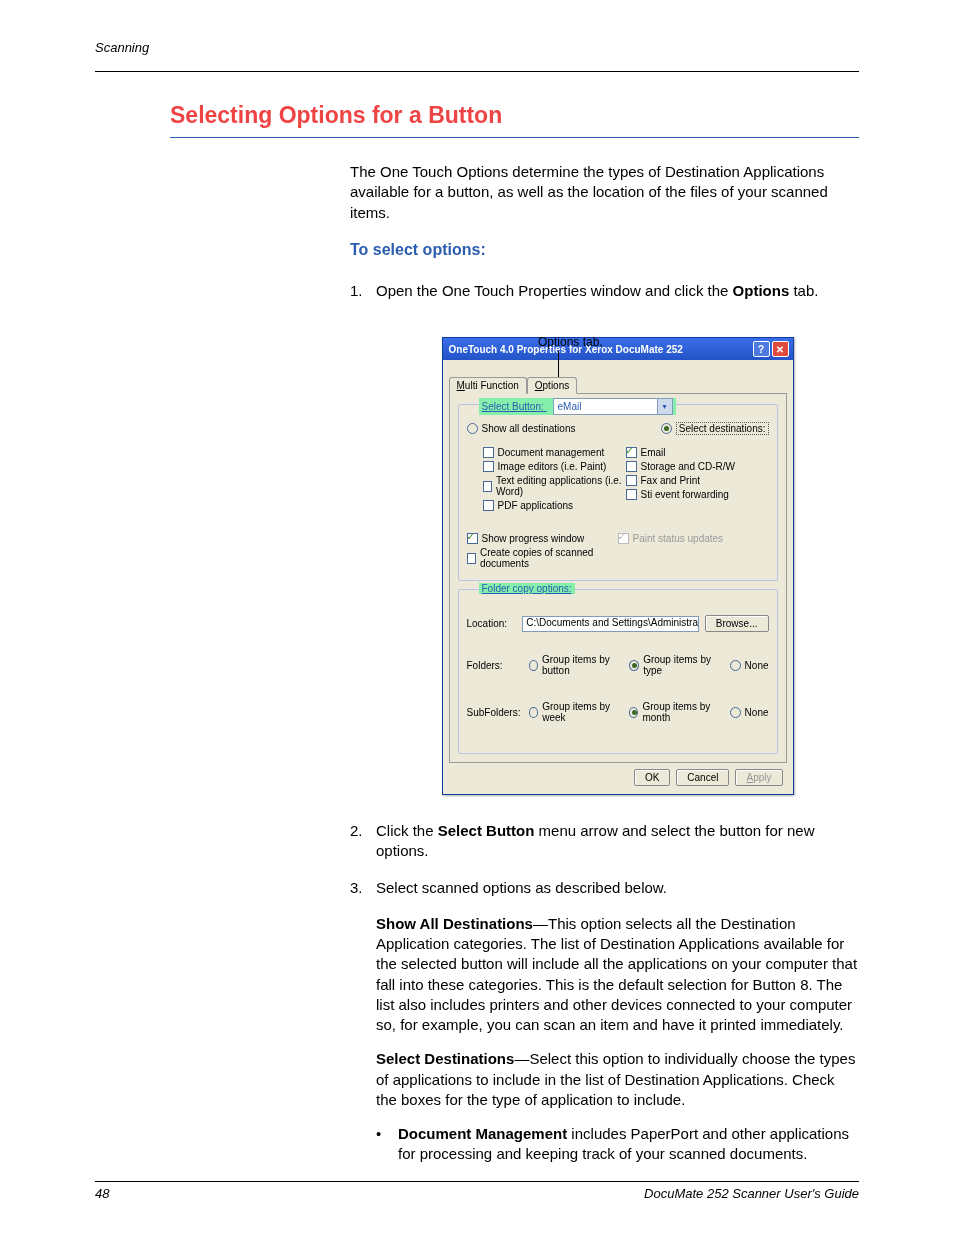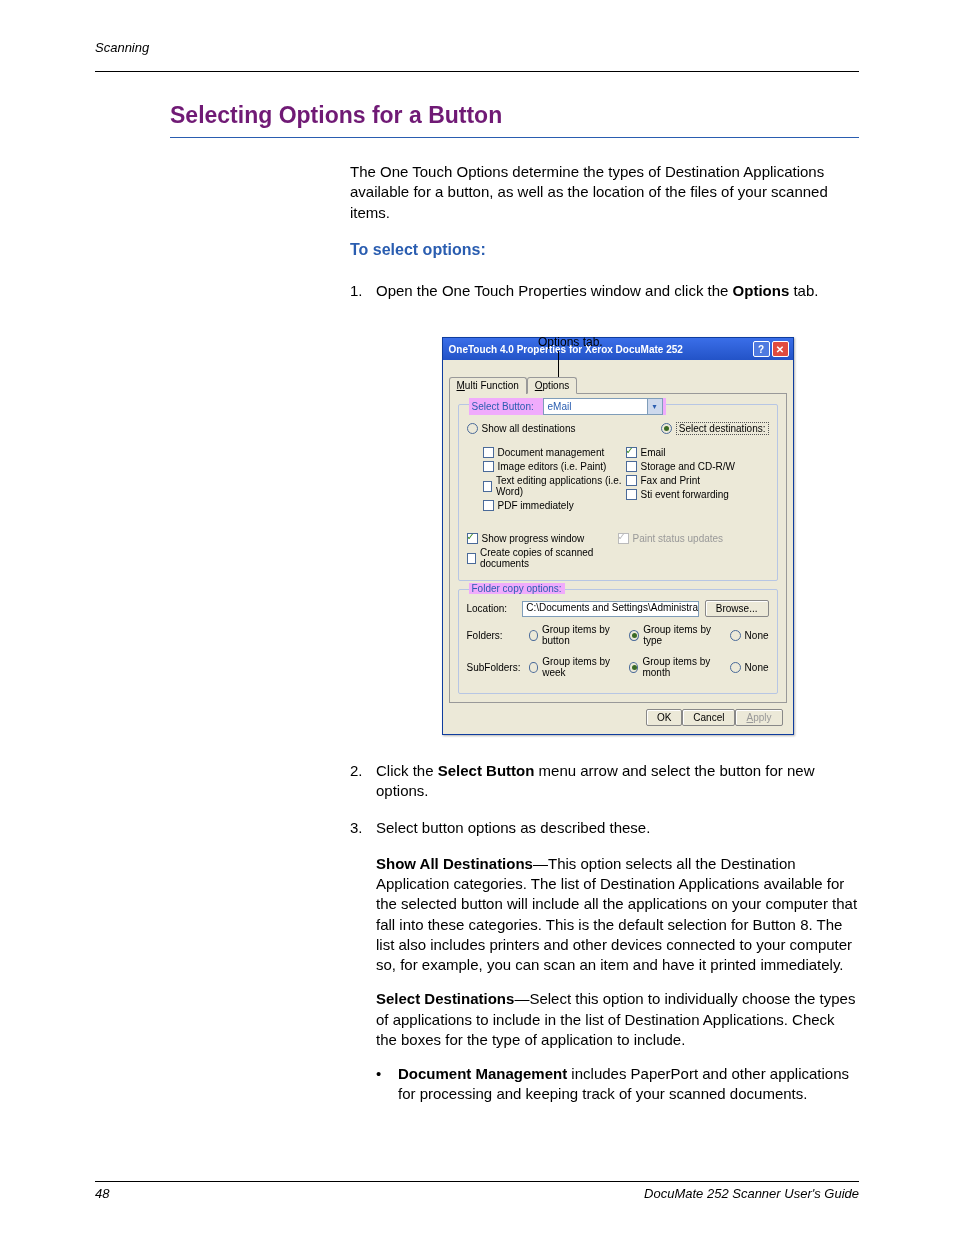--- a/index.html
+++ b/index.html
@@ -17,21 +17,21 @@
     position: relative;
   }
   .running-head {
     font-style: italic;
     font-size: 13px;
     border-bottom: 1px solid #000;
     padding-bottom: 16px;
     margin-bottom: 30px;
   }
   .h1 {
-    color: #701a75;
+    color: #ef4444;
     font-size: 23px;
     font-weight: bold;
     border-bottom: 1px solid #2a5db0;
     padding-bottom: 8px;
     margin: 0 0 24px 75px;
   }
   .body-narrow {
     margin-left: 255px;
     margin-right: 0;
   }
@@ -155,25 +155,26 @@
   .fieldset {
     border: 1px solid #b7c6e4;
     border-radius: 2px;
     margin-top: 8px;
     padding: 6px 8px 8px 8px;
     position: relative;
   }
   .fieldset .legend {
     color: #2a5db0;
     font-size: 10px;
-    background: #f0abfc;
+    background: #86efac;
     padding: 0 3px;
     position: absolute;
     top: -7px;
-    left: 10px;
+    left: 20px;
+    text-decoration: underline;
   }
   .row { display: flex; align-items: center; }
   .combo {
     display: inline-flex;
     align-items: center;
     border: 1px solid #7f9db9;
     background: #fff;
     height: 15px;
     width: 118px;
     margin-left: 6px;
@@ -231,25 +232,26 @@
     white-space: nowrap;
   }
   .btn {
     border: 1px solid #888;
     background: #ece9d8;
     padding: 2px 10px;
     font-size: 10px;
     border-radius: 2px;
     box-shadow: inset 1px 1px 0 #fff;
   }
-  .fc-row { display:flex; align-items:center; margin:4px 0; gap:6px;justify-content:space-between;}
+  .fc-row { display:flex; align-items:center; margin:19px 0; gap:6px;justify-content:space-between;}
   .fc-label { width: 56px; font-size:10px;}
   .dlg-buttons {
     display: flex;
     justify-content: flex-end;
+    gap: 6px;
     padding: 6px 4px 2px 4px;
   }
   .btn.disabled { color: #999; }
   .muted label { color:#999; }
   .muted .check { border-color:#bbb;}
   .muted .check.sel::after{ color:#bbb;}
 
   
   .footer {
     position: absolute;
@@ -337,21 +339,21 @@
                   <div class="opt-line">
                       <span class="check"></span>
                       <label>Image editors (i.e. Paint)</label>
                     </div>
                   <div class="opt-line">
                       <span class="check"></span>
                       <label>Text editing applications (i.e. Word)</label>
                     </div>
                   <div class="opt-line">
                       <span class="check"></span>
-                      <label>PDF immediately</label>
+                      <label>PDF applications</label>
                     </div>
                 </div>
                 <div class="col">
                   <div class="opt-line">
                       <span class="check sel"></span>
                       <label>Email</label>
                     </div>
                   <div class="opt-line">
                       <span class="check"></span>
                       <label>Storage and CD-R/W</label>
@@ -440,21 +442,21 @@
 
     <div class="ol-item">
       <div class="num">2.</div>
       <div class="txt">
         <span>Click the </span><span class="bold">Select Button</span><span> menu arrow and select the button for new options.</span>
       </div>
     </div>
 
     <div class="ol-item">
       <div class="num">3.</div>
-      <div class="txt">Select button options as described these.</div>
+      <div class="txt">Select scanned options as described below.</div>
     </div>
 
     <div class="indent-block">
       <span class="bold">Show All Destinations</span><span>—This option selects all the Destination Application categories. The list of Destination Applications available for the selected button will include all the applications on your computer that fall into these categories. This is the default selection for Button 8. The list also includes printers and other devices connected to your computer so, for example, you can scan an item and have it printed immediately.</span>
     </div>
 
     <div class="indent-block">
       <span class="bold">Select Destinations</span><span>—Select this option to individually choose the types of applications to include in the list of Destination Applications. Check the boxes for the type of application to include.</span>
     </div>
 

